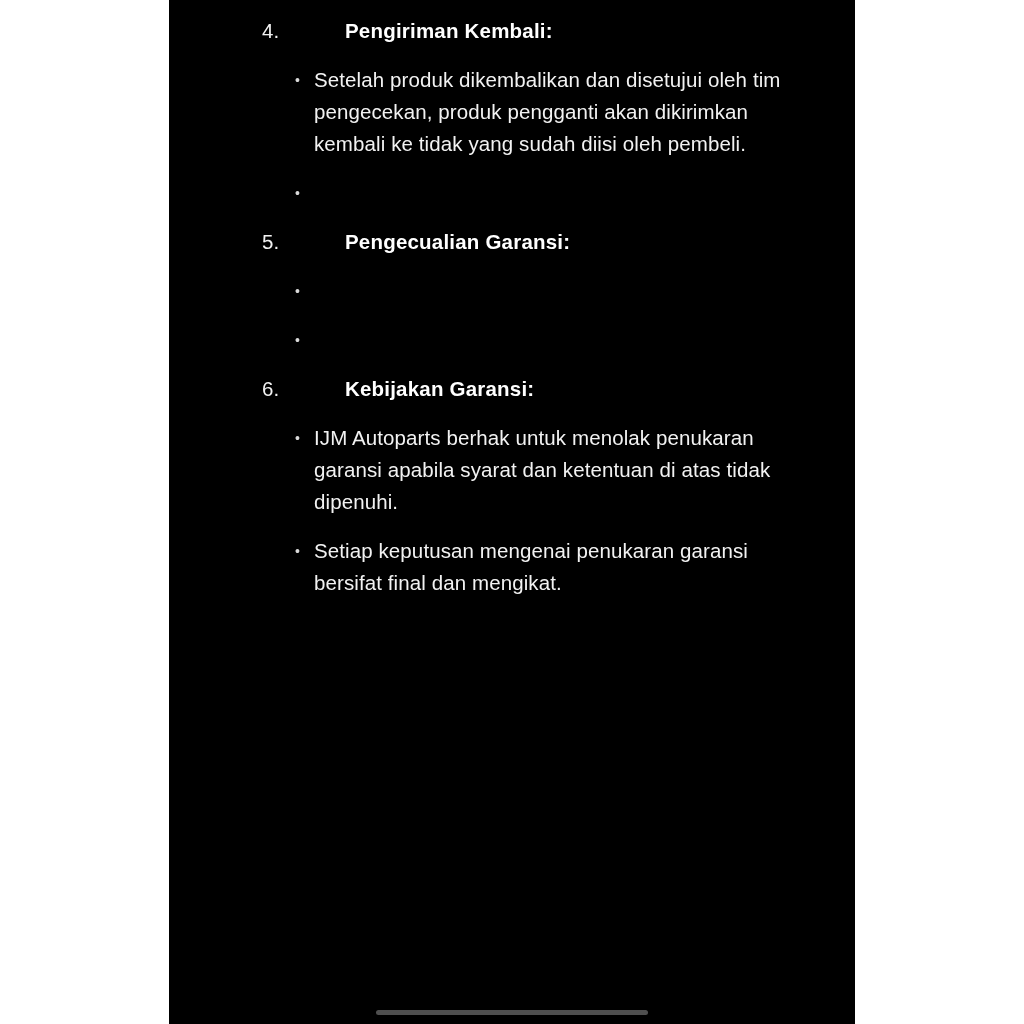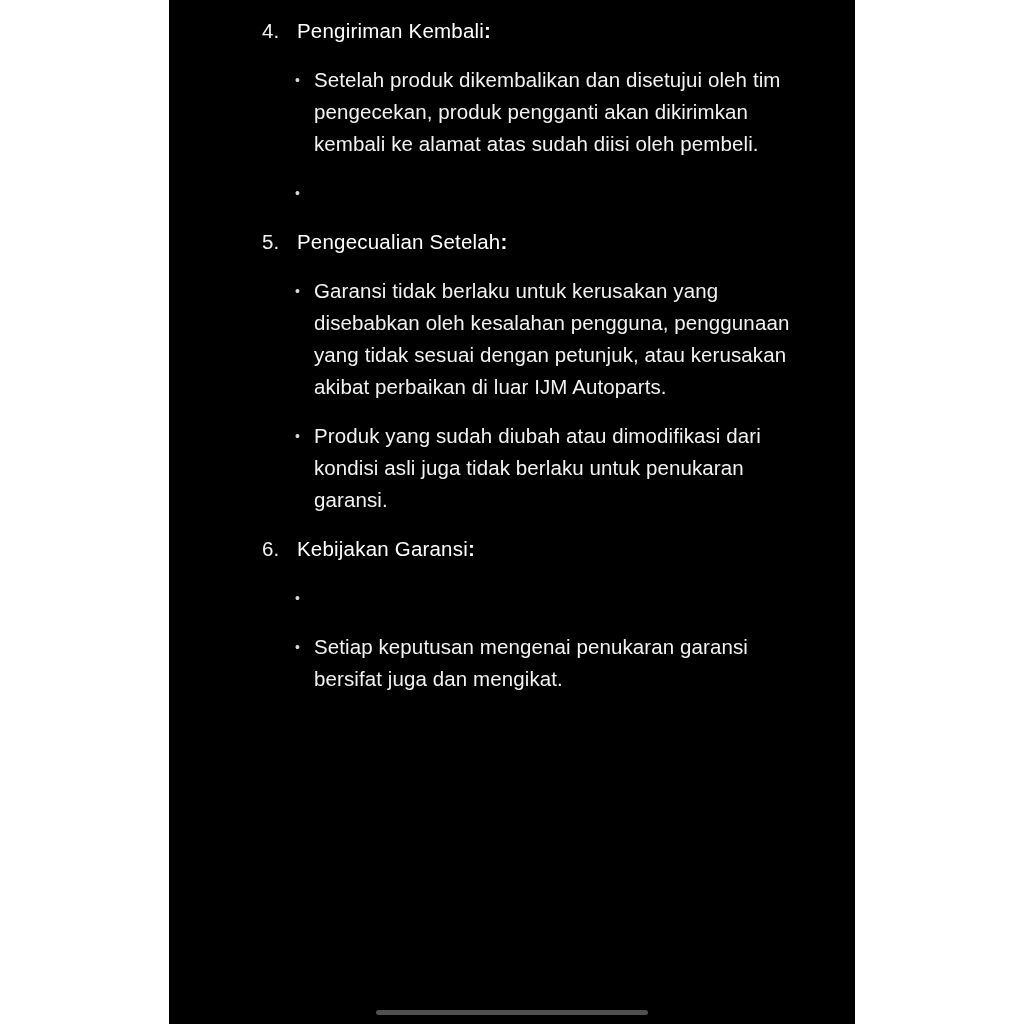--- a/index.html
+++ b/index.html
@@ -39,23 +39,24 @@
     line-height: 32px;
     margin: 0 0 17px 0;
     color: var(--text);
   }
   .heading .num {
     width: 35px;
     flex: 0 0 35px;
     font-weight: 400;
   }
   .heading .title {
-    font-weight: 400;
+    font-weight: 700;
     color: var(--heading);
     letter-spacing: 0.2px;
+    margin-left: 48px;
   }
   .heading .suffix {
     font-weight: 700;
     color: var(--heading);
   }
   .bullet {
     display: flex;
     padding-left: 126px;
     margin: 0 0 17px 0;
     font-size: 20.5px;
@@ -88,45 +89,44 @@
 <body>
 
 <div class="panel">
 
   <div class="heading">
     <span class="num">4.</span>
     <span class="title-wrap"><span class="title">Pengiriman Kembali</span><span class="suffix">:</span></span>
   </div>
   <div class="bullet">
     <span class="marker">•</span>
-    <span class="btext">Setelah produk dikembalikan dan disetujui oleh tim pengecekan, produk pengganti akan dikirimkan kembali ke alamat atas sudah diisi oleh pembeli.</span>
+    <span class="btext">Setelah produk dikembalikan dan disetujui oleh tim pengecekan, produk pengganti akan dikirimkan kembali ke tidak yang sudah diisi oleh pembeli.</span>
   </div>
   <div class="bullet">
     <span class="marker">•</span>
   </div>
 
   <div class="heading">
     <span class="num">5.</span>
-    <span class="title-wrap"><span class="title">Pengecualian Setelah</span><span class="suffix">:</span></span>
+    <span class="title-wrap"><span class="title">Pengecualian Garansi</span><span class="suffix">:</span></span>
   </div>
   <div class="bullet">
     <span class="marker">•</span>
-    <span class="btext">Garansi tidak berlaku untuk kerusakan yang disebabkan oleh kesalahan pengguna, penggunaan yang tidak sesuai dengan petunjuk, atau kerusakan akibat perbaikan di luar IJM Autoparts.</span>
   </div>
   <div class="bullet">
     <span class="marker">•</span>
-    <span class="btext">Produk yang sudah diubah atau dimodifikasi dari kondisi asli juga tidak berlaku untuk penukaran garansi.</span>
   </div>
 
   <div class="heading">
     <span class="num">6.</span>
     <span class="title-wrap"><span class="title">Kebijakan Garansi</span><span class="suffix">:</span></span>
   </div>
   <div class="bullet">
     <span class="marker">•</span>
+    <span class="btext">IJM Autoparts berhak untuk menolak penukaran garansi apabila syarat dan ketentuan di atas tidak dipenuhi.</span>
   </div>
   <div class="bullet">
     <span class="marker">•</span>
-    <span class="btext">Setiap keputusan mengenai penukaran garansi bersifat juga dan mengikat.</span>
+    <span class="btext">Setiap keputusan mengenai penukaran garansi bersifat final dan mengikat.</span>
   </div>
 
   <div class="home-indicator"></div>
 </div>
 
 </body></html>

